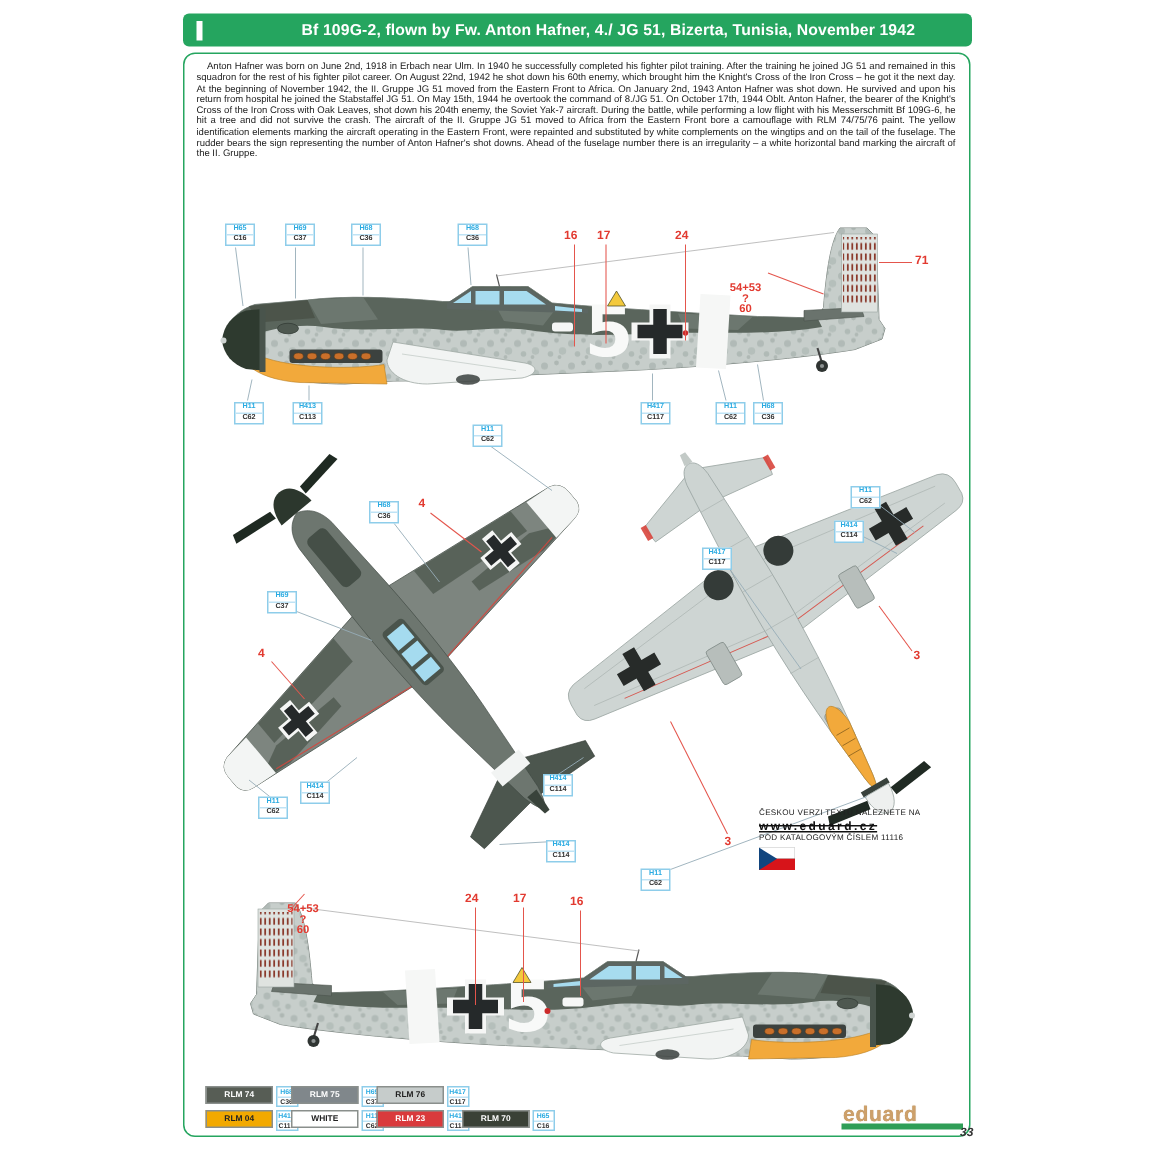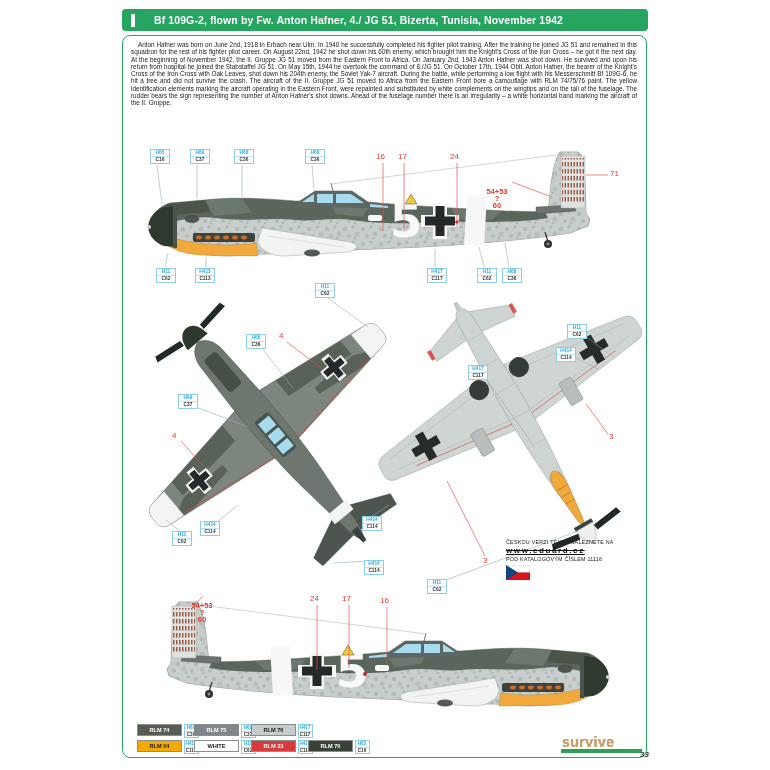--- a/index.html
+++ b/index.html
@@ -1,31 +1,31 @@
 <!DOCTYPE html>
 <html><head>
 <meta charset="utf-8">
 <style>
   html,body{margin:0;padding:0;background:#ffffff;}
   .page{position:relative;width:770px;height:770px;background:#ffffff;overflow:hidden;
         font-family:"Liberation Sans",sans-serif;}
   .hbar{position:absolute;left:122px;top:9px;width:526px;height:22px;background:#25a55f;
-        border-radius:4px;display:flex;align-items:center;}
+        border-radius:4px;display:flex;align-items:center;gap:47px;}
   .htick{width:4px;height:13px;background:#ffffff;margin-left:9px;}
   .htitle{color:#ffffff;font-size:10.5px;font-weight:bold;margin-left:19px;letter-spacing:0.1px;}
   .frame{position:absolute;left:122px;top:35px;width:523px;height:721px;
          border:1.6px solid #25a55f;border-radius:8px;}
   .intro{position:absolute;left:131px;top:41px;width:506px;font-size:6.35px;line-height:7.3px;
          text-align:justify;color:#1b1b1b;text-indent:7px;}
   .art{position:absolute;left:0;top:0;width:770px;height:770px;}
   .co{position:absolute;width:18px;background:#ffffff;border:0.5px solid #8ecdea;
       text-align:center;font-size:4.8px;line-height:5.9px;font-weight:bold;}
   .co-h{color:#29abe2;border-bottom:0.5px solid #bfe3f5;}
   .co-c{color:#333333;}
-  .sn{position:absolute;font-size:8px;font-weight:normal;color:#e23a30;}
+  .sn{position:absolute;font-size:8px;font-weight:bold;color:#e23a30;}
   .kt{position:absolute;font-size:7.5px;font-weight:bold;color:#e23a30;
       text-align:center;line-height:7px;width:36px;margin-top:32px;}
   .kt span{display:block;}
   .cz{position:absolute;left:506px;top:539px;width:156px;color:#222222;}
   .cz-l1,.cz-l3{font-size:5.4px;letter-spacing:0.2px;}
   .cz-l2{font-size:8px;font-weight:bold;letter-spacing:1.6px;color:#111111;
          text-decoration:underline line-through;margin:1px 0;}
   .cz-flag{margin-top:3px;}
   .legend{position:absolute;left:0;top:0;}
   .lg{position:absolute;display:flex;align-items:stretch;}
@@ -429,17 +429,17 @@
     </div>
     <div class="lg" style="left:308px;top:740px">
       <div class="lg-sw" style="background: rgb(58, 65, 54);">RLM 70</div>
       <div class="lg-codes">
           <div class="co-h">H65</div>
           <div class="co-c">C16</div>
         </div>
     </div>
   </div>
 
-  <div class="logo">survive</div>
+  <div class="logo">eduard</div>
   <div class="logo-bar"></div>
   <div class="pageno">33</div>
 
 </div>
 
 </body></html>

